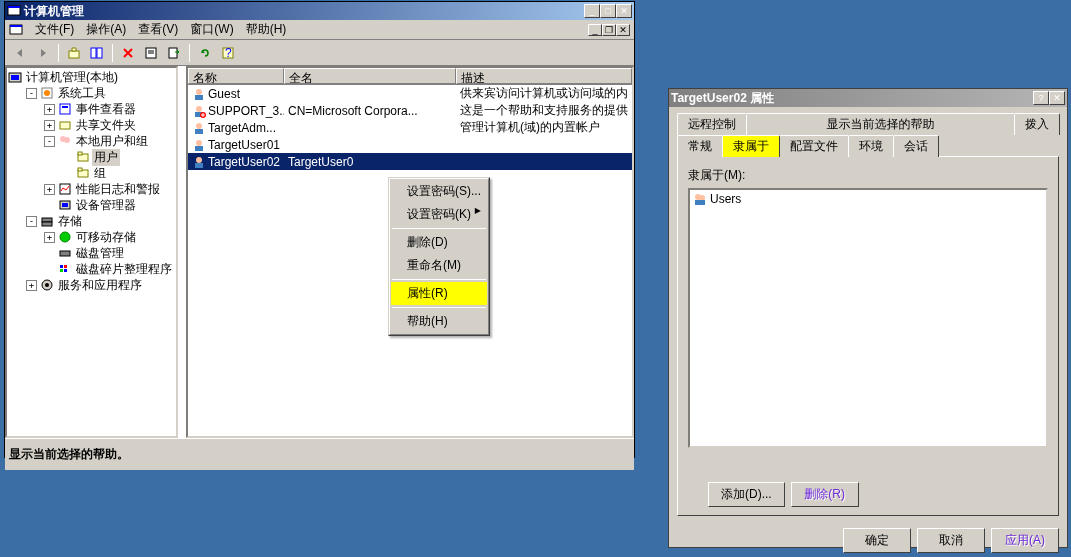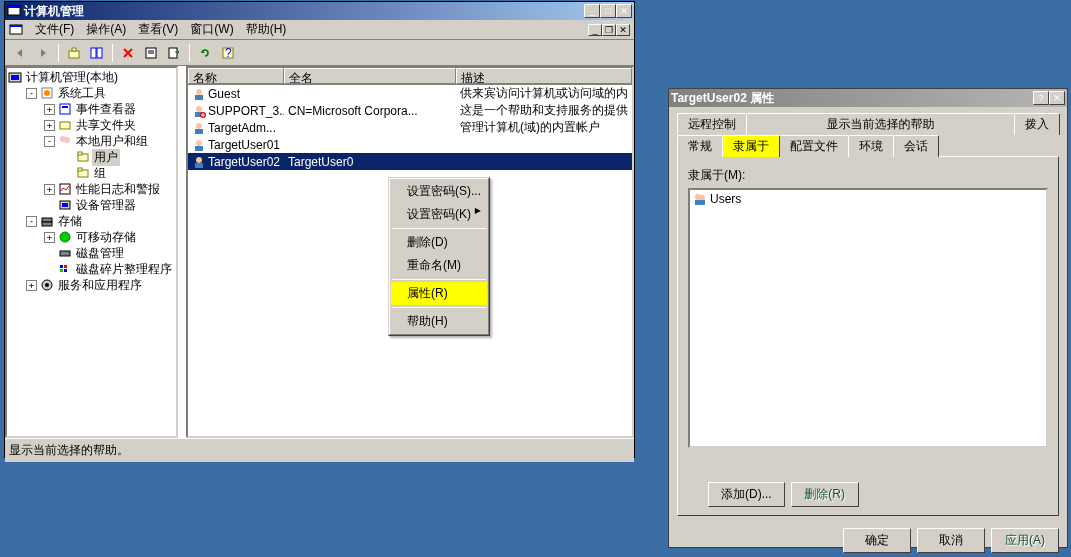--- a/index.html
+++ b/index.html
@@ -40,21 +40,21 @@
 .list-header .col { border: 1px solid #fff; border-right-color: #808080; border-bottom-color: #808080; padding: 1px 4px; cursor: pointer; overflow: hidden; }
 .col-name { width: 96px; }
 .col-fullname { width: 172px; }
 .col-desc { flex: 1; }
 .list-body { flex: 1; overflow: hidden; }
 .list-row { display: flex; height: 17px; align-items: center; }
 .list-row .cell { padding: 0 4px; overflow: hidden; white-space: nowrap; display: flex; align-items: center; }
 .list-row .cell .row-icon { width: 14px; height: 14px; margin-right: 2px; flex-shrink: 0; }
 .list-row.selected { background: #0a246a; color: #fff; }
 
-.statusbar { background: #d4d0c8; height: 24px; border-top: 1px solid #fff; padding: 2px 4px; display: flex; align-items: center; }
+.statusbar { background: #d4d0c8; height: 32px; border-top: 1px solid #fff; padding: 2px 4px; display: flex; align-items: center; font-weight: bold; }
 
 
 .context-menu { position: absolute; background: #d4d0c8; border: 1px solid #404040; border-top-color: #d4d0c8; border-left-color: #d4d0c8; box-shadow: 2px 2px 2px rgba(0,0,0,0.3); }
 .context-menu-inner { border: 1px solid #fff; border-bottom-color: #808080; border-right-color: #808080; padding: 1px; }
 .cm-item { padding: 3px 20px 3px 16px; cursor: pointer; white-space: nowrap; position: relative; }
 .cm-item.highlighted { background: #ffff00; }
 .cm-item .arrow { position: absolute; right: 6px; font-size: 8px; }
 .cm-sep { height: 1px; background: #808080; border-bottom: 1px solid #fff; margin: 2px 1px; }
 
 
@@ -64,21 +64,21 @@
 .tabs { display: flex; flex-wrap: wrap; position: relative; z-index: 1; }
 .tab { background: #d4d0c8; border: 1px solid #fff; border-right-color: #404040; border-bottom: none; padding: 2px 10px; cursor: pointer; margin-right: -1px; border-top-left-radius: 2px; border-top-right-radius: 2px; position: relative; }
 .tab.active { background: #ffff00; z-index: 2; }
 .tab-row { display: flex; width: 100%; }
 .tab-content { border: 1px solid #fff; border-right-color: #404040; border-bottom-color: #404040; padding: 10px; height: 360px; margin-top: -1px; position: relative; }
 .group-label { margin-bottom: 4px; }
 .listbox { width: 100%; height: 260px; background: #fff; border: 2px inset #d4d0c8; padding: 1px; }
 .listbox-item { display: flex; align-items: center; padding: 1px 2px; }
 .listbox-item .lb-icon { width: 14px; height: 14px; margin-right: 3px; }
 .btn { background: #d4d0c8; border: 1px solid #fff; border-right-color: #404040; border-bottom-color: #404040; padding: 3px 12px; cursor: pointer; min-width: 68px; }
-.btn.disabled { color: #14532d; text-shadow: 1px 1px #fff; }
+.btn.disabled { color: #6d28d9; text-shadow: 1px 1px #fff; }
 .dlg-bottom-btns { position: absolute; bottom: 8px; left: 10px; display: flex; gap: 6px; margin-left: 20px; }
 .dlg-main-btns { display: flex; gap: 6px; justify-content: flex-end; padding: 6px 8px; }
 
 
 svg { display: block; }
 </style>
 </head>
 <body>
 
 <div class="mmc-window">

